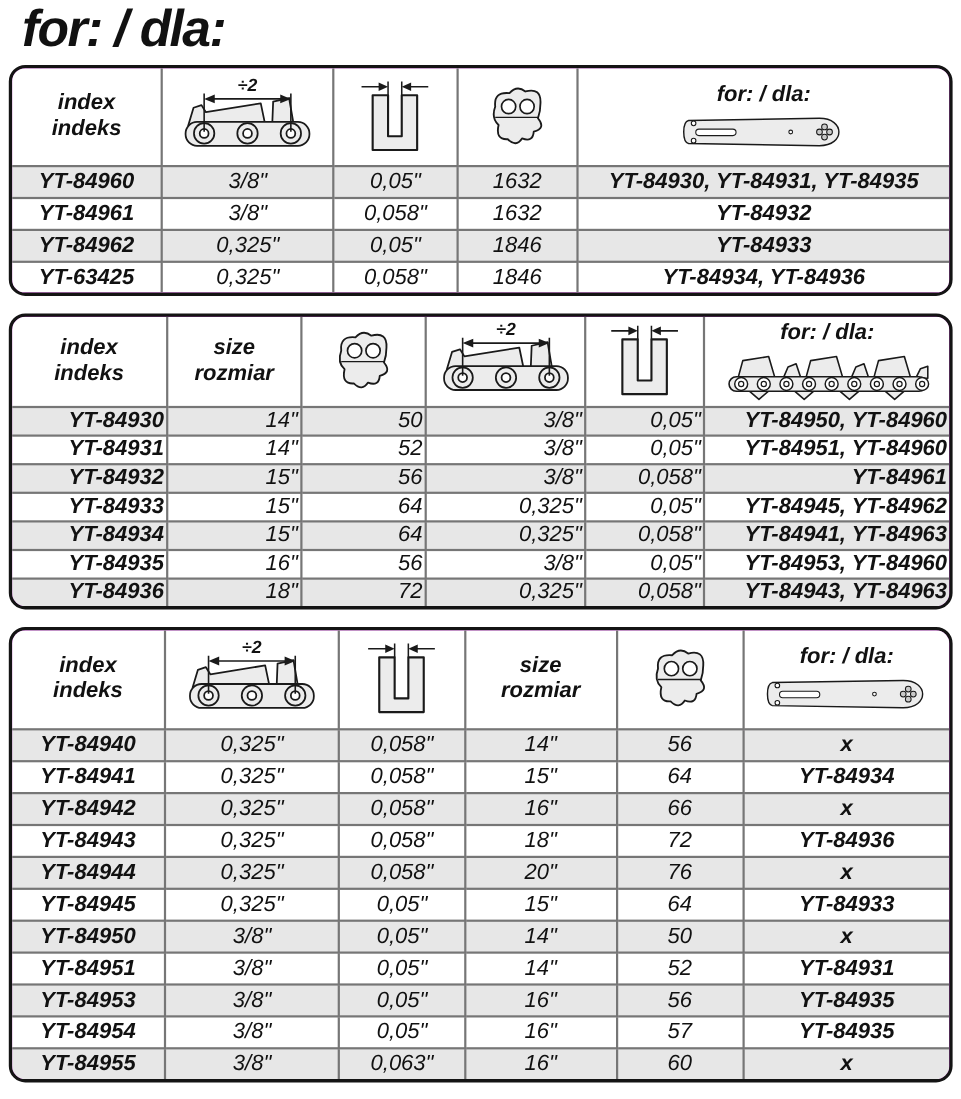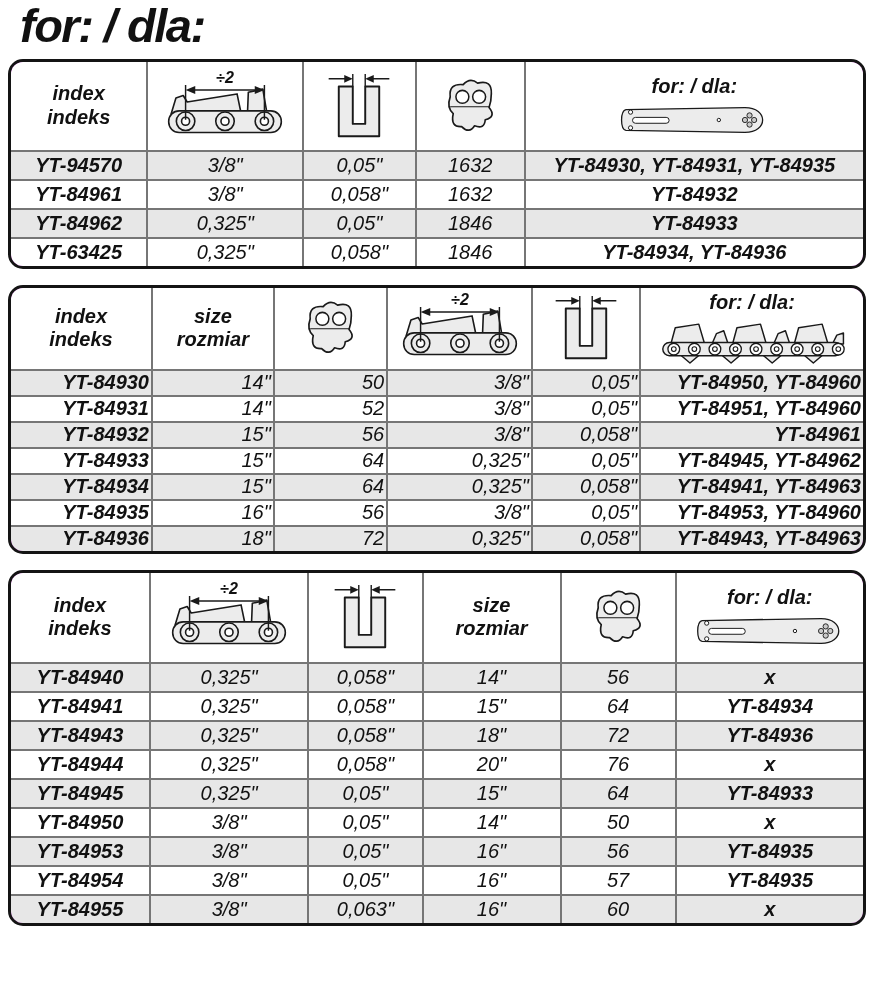--- a/index.html
+++ b/index.html
@@ -167,21 +167,21 @@
                 <div class="for-lbl">for: / dla:</div>
                 <svg class="icn i-bar">
                   <use href="#sym-bar"></use>
                 </svg>
               </div>
             </th>
           </tr>
         </thead>
         <tbody>
           <tr>
-            <td class="b">YT-94570</td>
+            <td class="b">YT-84960</td>
             <td>3/8"</td>
             <td>0,05"</td>
             <td>1632</td>
             <td class="b">YT-84930, YT-84931, YT-84935</td>
           </tr>
           <tr>
             <td class="b">YT-84961</td>
             <td>3/8"</td>
             <td>0,058"</td>
             <td>1632</td>
@@ -365,20 +365,28 @@
           </tr>
           <tr>
             <td class="b">YT-84941</td>
             <td>0,325"</td>
             <td>0,058"</td>
             <td>15"</td>
             <td>64</td>
             <td class="b">YT-84934</td>
           </tr>
           <tr>
+            <td class="b">YT-84942</td>
+            <td>0,325"</td>
+            <td>0,058"</td>
+            <td>16"</td>
+            <td>66</td>
+            <td class="b">x</td>
+          </tr>
+          <tr>
             <td class="b">YT-84943</td>
             <td>0,325"</td>
             <td>0,058"</td>
             <td>18"</td>
             <td>72</td>
             <td class="b">YT-84936</td>
           </tr>
           <tr>
             <td class="b">YT-84944</td>
             <td>0,325"</td>
@@ -395,20 +403,28 @@
             <td>64</td>
             <td class="b">YT-84933</td>
           </tr>
           <tr>
             <td class="b">YT-84950</td>
             <td>3/8"</td>
             <td>0,05"</td>
             <td>14"</td>
             <td>50</td>
             <td class="b">x</td>
+          </tr>
+          <tr>
+            <td class="b">YT-84951</td>
+            <td>3/8"</td>
+            <td>0,05"</td>
+            <td>14"</td>
+            <td>52</td>
+            <td class="b">YT-84931</td>
           </tr>
           <tr>
             <td class="b">YT-84953</td>
             <td>3/8"</td>
             <td>0,05"</td>
             <td>16"</td>
             <td>56</td>
             <td class="b">YT-84935</td>
           </tr>
           <tr>

